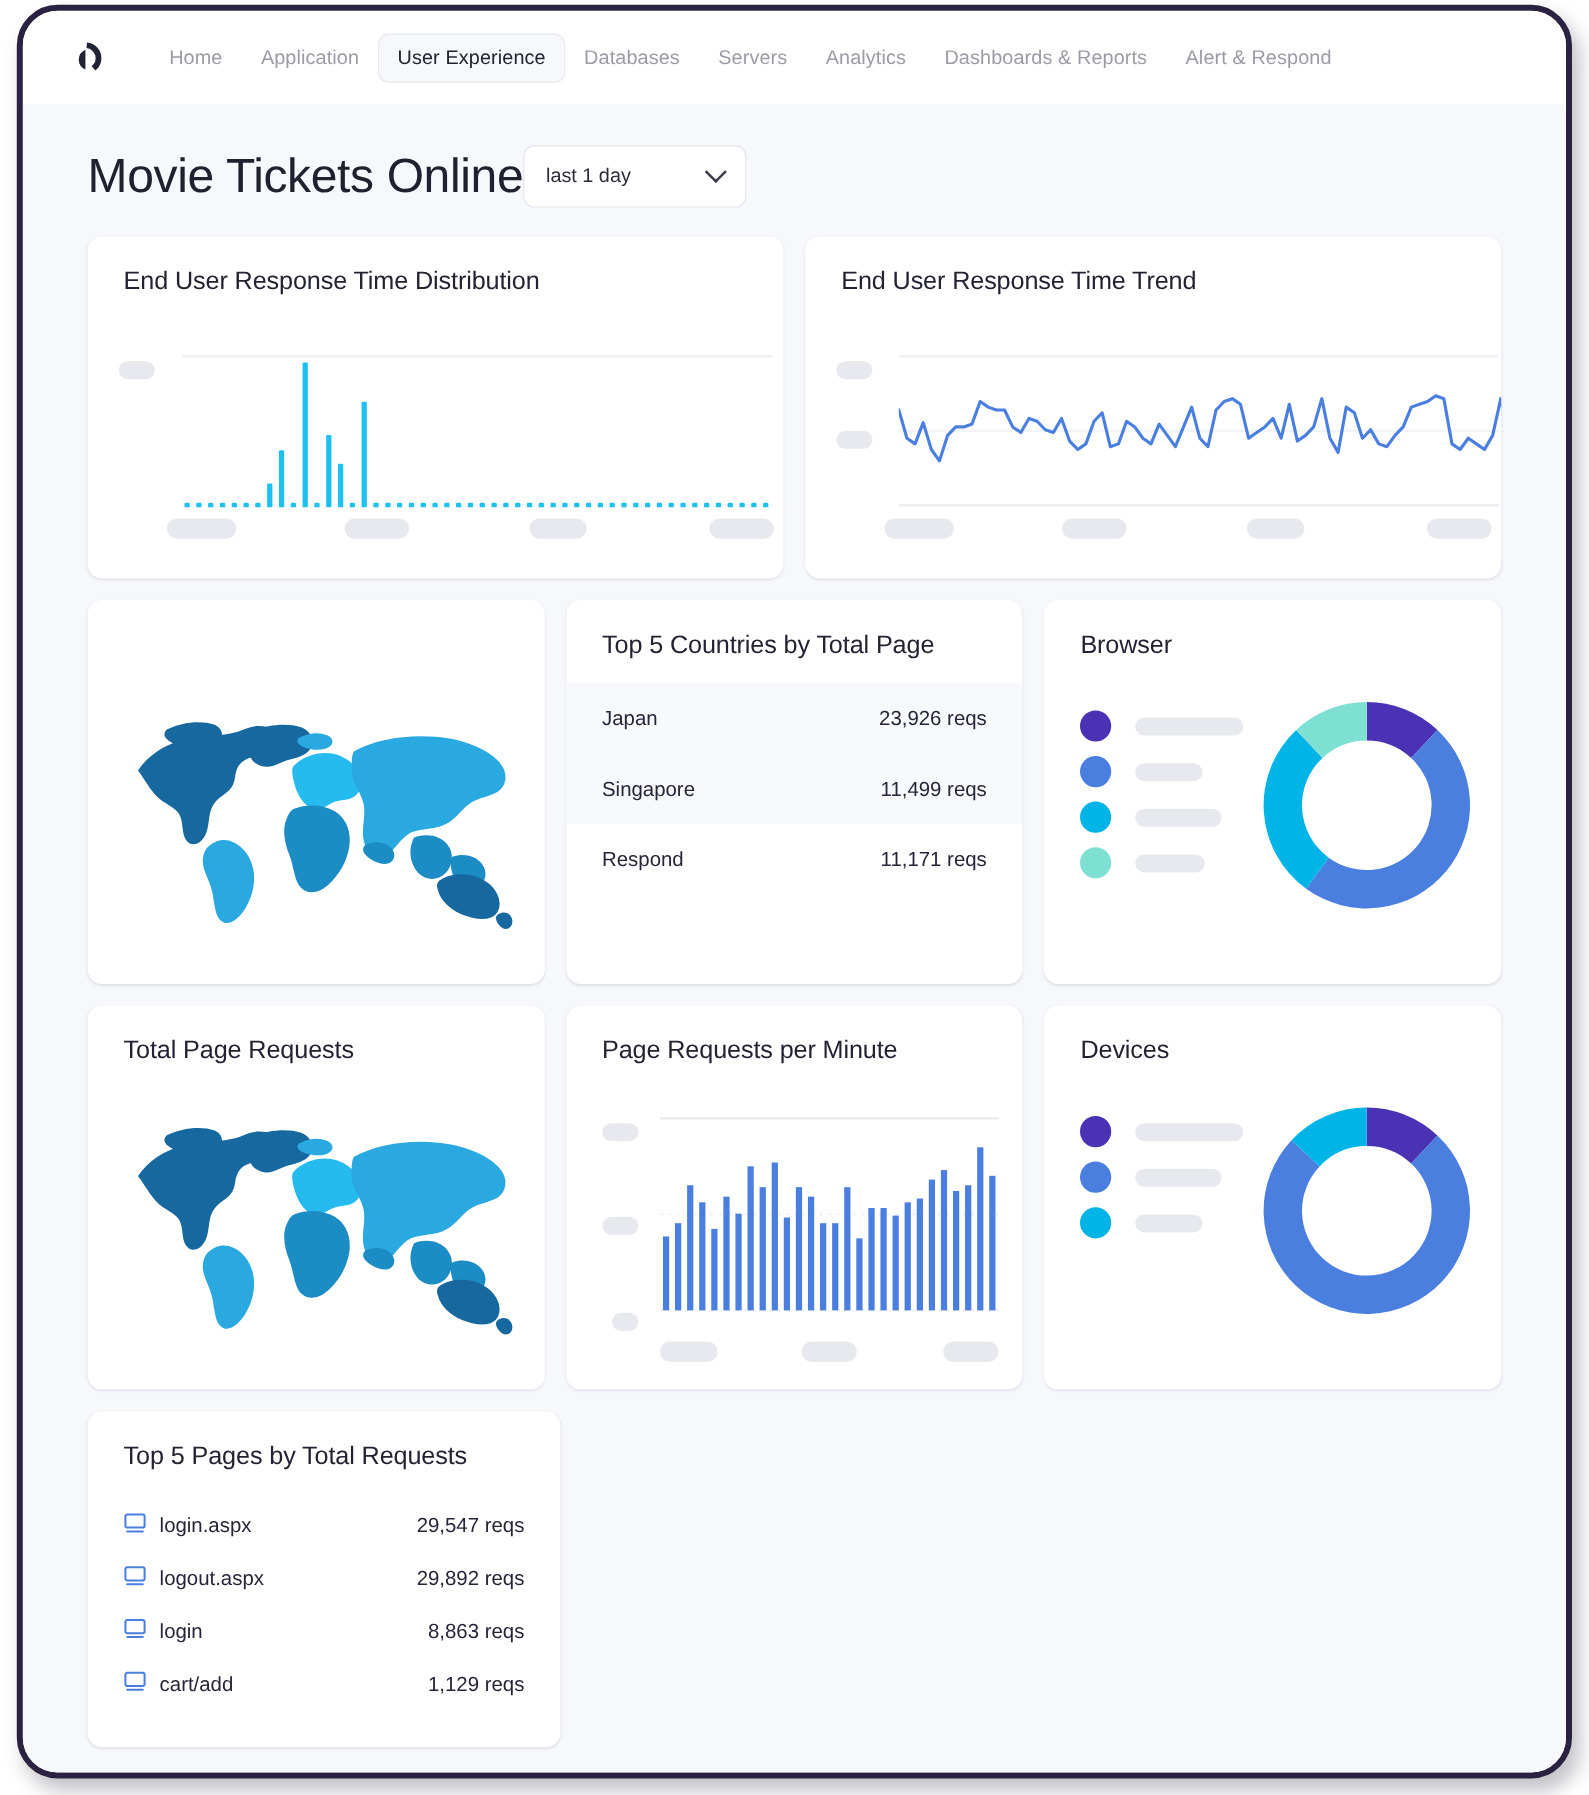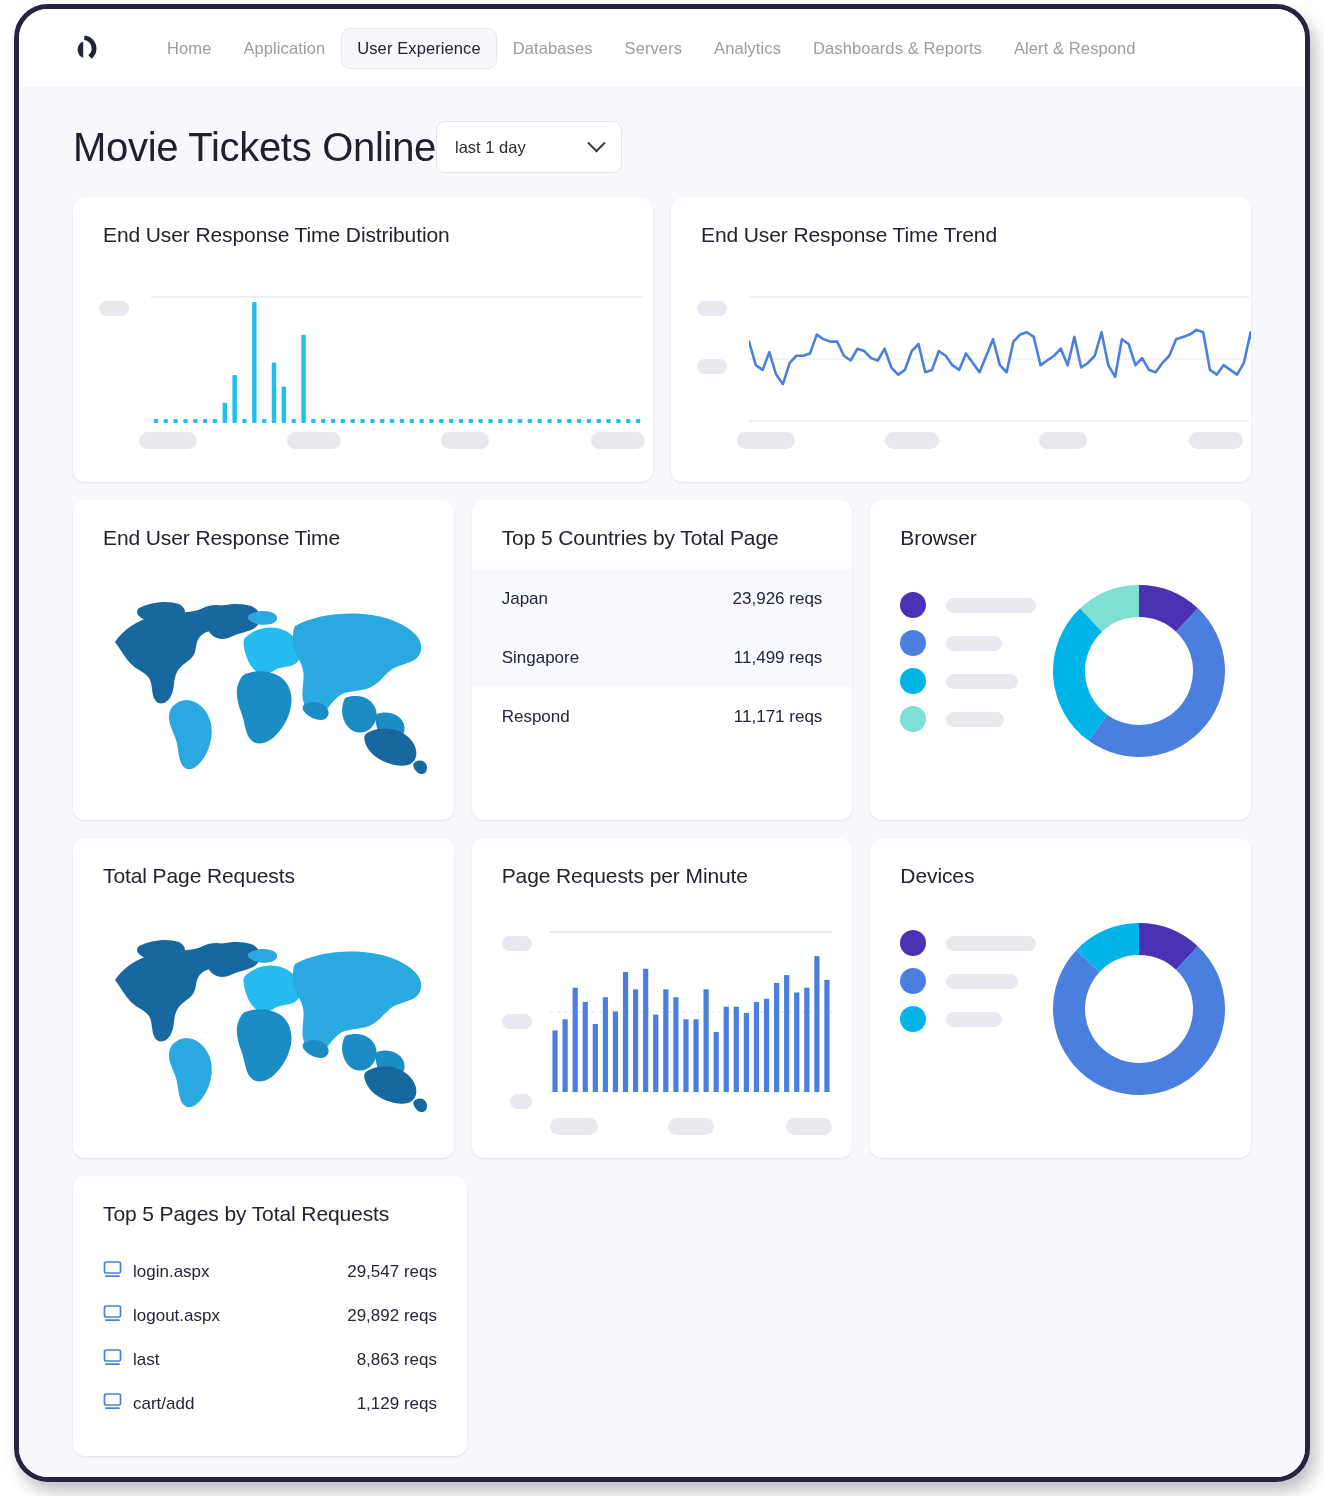--- a/index.html
+++ b/index.html
@@ -21,22 +21,22 @@
     box-shadow: 6px 10px 16px rgba(120,120,130,0.45);
     overflow: hidden;
   }
 
   
   .topnav {
     height: 78px;
     background: #ffffff;
     display: flex;
     align-items: center;
-    padding-left: 50px;
-    gap: 18px;
+    padding-left: 38px;
+    gap: 4px;
   }
   .logo {
     width: 34px; height: 34px;
     margin-right: 30px;
     flex: 0 0 auto;
   }
   .nav-items { display: flex; align-items: center; gap: 0px; }
   .nav-item {
     font-size: 16.5px;
     color: #9b9ba6;
@@ -277,21 +277,20 @@
             <line x1="0" y1="66" x2="500" y2="66" stroke="#f3f4f7" stroke-width="2"></line>
             <line x1="0" y1="128" x2="500" y2="128" stroke="#edeef2" stroke-width="2"></line>
             <polyline id="trend-line" fill="none" stroke="#4a7fe0" stroke-width="2.6" stroke-linejoin="round" stroke-linecap="round" points="0.00,48.63 6.78,72.19 13.56,76.90 20.34,59.23 27.12,81.61 33.90,91.03 40.68,69.83 47.45,62.76 54.23,62.76 61.01,60.41 67.79,41.57 74.57,46.28 81.35,48.63 88.13,48.63 94.91,62.76 101.69,67.48 108.47,55.70 115.25,58.05 122.03,65.12 128.81,67.48 135.58,55.70 142.36,74.54 149.14,81.61 155.92,76.90 162.70,58.05 169.48,50.99 176.26,79.25 183.04,76.90 189.82,58.05 196.60,62.76 203.38,72.19 210.16,76.90 216.94,60.41 223.71,69.83 230.49,79.25 237.27,62.76 244.05,46.28 250.83,72.19 257.61,79.25 264.39,48.63 271.17,41.57 277.95,39.21 284.73,43.92 291.51,72.19 298.29,67.48 305.06,62.76 311.84,55.70 318.62,72.19 325.40,43.92 332.18,74.54 338.96,69.83 345.74,62.76 352.52,39.21 359.30,72.19 366.08,83.96 372.86,46.28 379.64,50.99 386.42,72.19 393.19,65.12 399.97,76.90 406.75,79.25 413.53,69.83 420.31,62.76 427.09,46.28 433.87,43.92 440.65,41.57 447.43,36.86 454.21,39.21 460.99,76.90 467.77,81.61 474.55,72.19 481.32,76.90 488.10,81.61 494.88,69.83 501.66,39.21 508.44,72.19 515.22,55.70 522.00,74.54"></polyline>
           </svg>
         </div>
       </div>
 
       <div class="row">
 
         <div class="card card-w1 h-mid">
-          <div class="card-title">End User Response Time</div>
           <div class="plot worldmap" style="left:26px; top:86px; width:342px; height:190px;">
 <svg viewBox="0 0 342 190" width="342" height="190">
  <g>
   <path fill="#16689e" d="M16 56 C24 44 38 34 56 30 C74 26 92 28 104 22 C112 18 122 18 130 22 C136 25 140 30 138 36 C136 42 128 44 120 44
     C112 44 104 46 100 52 C96 58 98 64 94 70 C90 76 82 78 78 86 C74 94 76 102 72 110 C68 118 60 120 56 114 C52 108 54 98 50 92
     C46 86 38 84 32 78 C26 72 22 64 16 56 Z"></path>
   <path fill="#16689e" d="M110 24 C122 18 140 16 152 20 C162 24 164 34 158 40 C152 46 142 46 134 50 C126 54 120 54 114 50 C108 46 106 36 110 24 Z"></path>
   <path fill="#16689e" d="M40 22 C52 16 68 14 80 18 C88 22 88 30 80 34 C70 38 56 38 46 34 C38 30 36 26 40 22 Z"></path>
   <path fill="#2aa8e0" d="M74 120 C80 114 88 112 96 116 C104 120 110 128 112 138 C114 148 112 160 106 170 C100 180 92 186 86 182
     C80 178 80 168 78 158 C76 148 70 140 70 132 C70 126 72 122 74 120 Z"></path>
@@ -489,21 +488,21 @@
               <span class="nm">logout.aspx</span>
               <span class="vl">29,892 reqs</span>
             </div>
             <div class="page-row">
               <span class="mon">
                 <svg width="19" height="19" viewBox="0 0 19 19">
                     <rect x="1.5" y="2" width="16" height="11" rx="1.6" fill="none" stroke="#4a7fe0" stroke-width="1.7"></rect>
                     <line x1="3" y1="16.2" x2="16" y2="16.2" stroke="#4a7fe0" stroke-width="1.7" stroke-linecap="round"></line>
                   </svg>
               </span>
-              <span class="nm">last</span>
+              <span class="nm">login</span>
               <span class="vl">8,863 reqs</span>
             </div>
             <div class="page-row">
               <span class="mon">
                 <svg width="19" height="19" viewBox="0 0 19 19">
                     <rect x="1.5" y="2" width="16" height="11" rx="1.6" fill="none" stroke="#4a7fe0" stroke-width="1.7"></rect>
                     <line x1="3" y1="16.2" x2="16" y2="16.2" stroke="#4a7fe0" stroke-width="1.7" stroke-linecap="round"></line>
                   </svg>
               </span>
               <span class="nm">cart/add</span>

